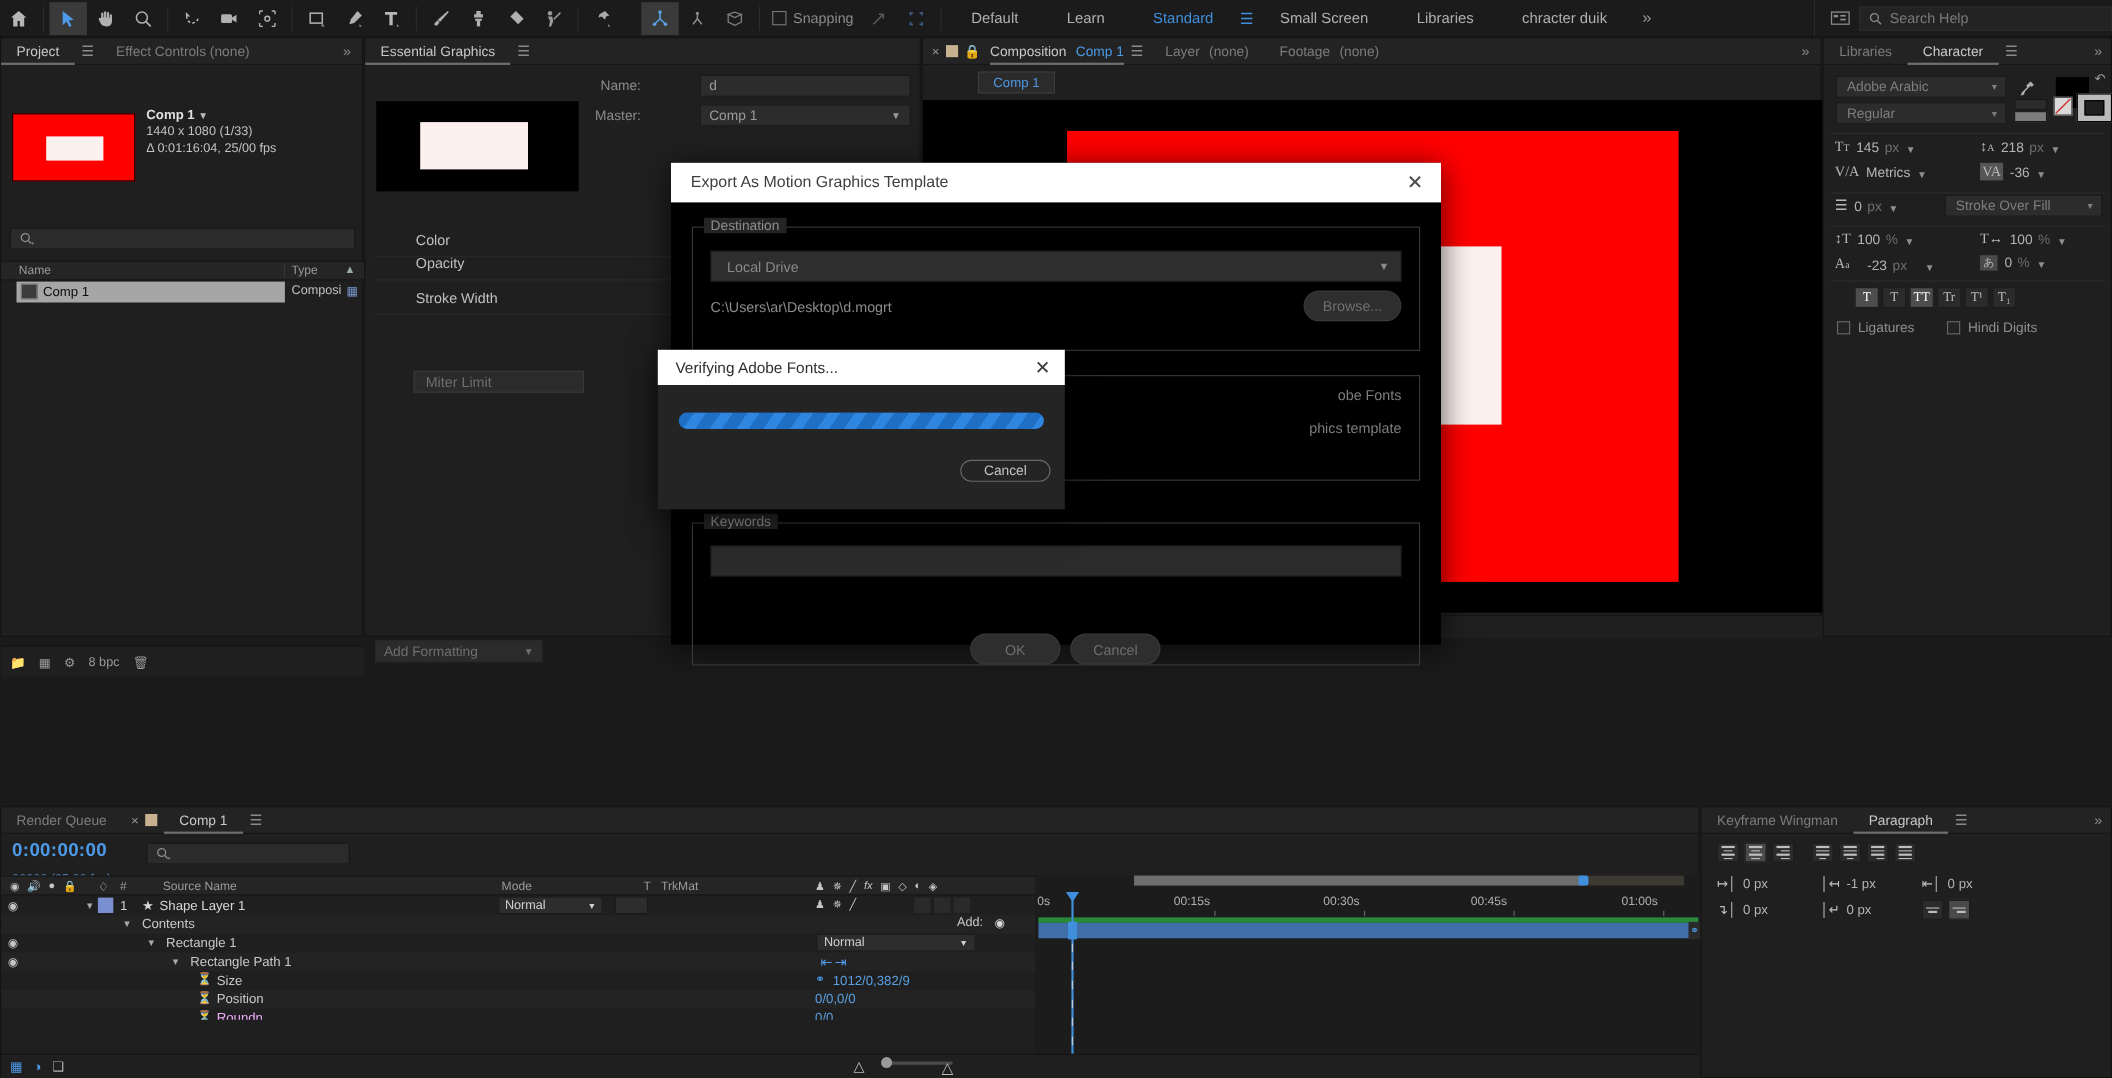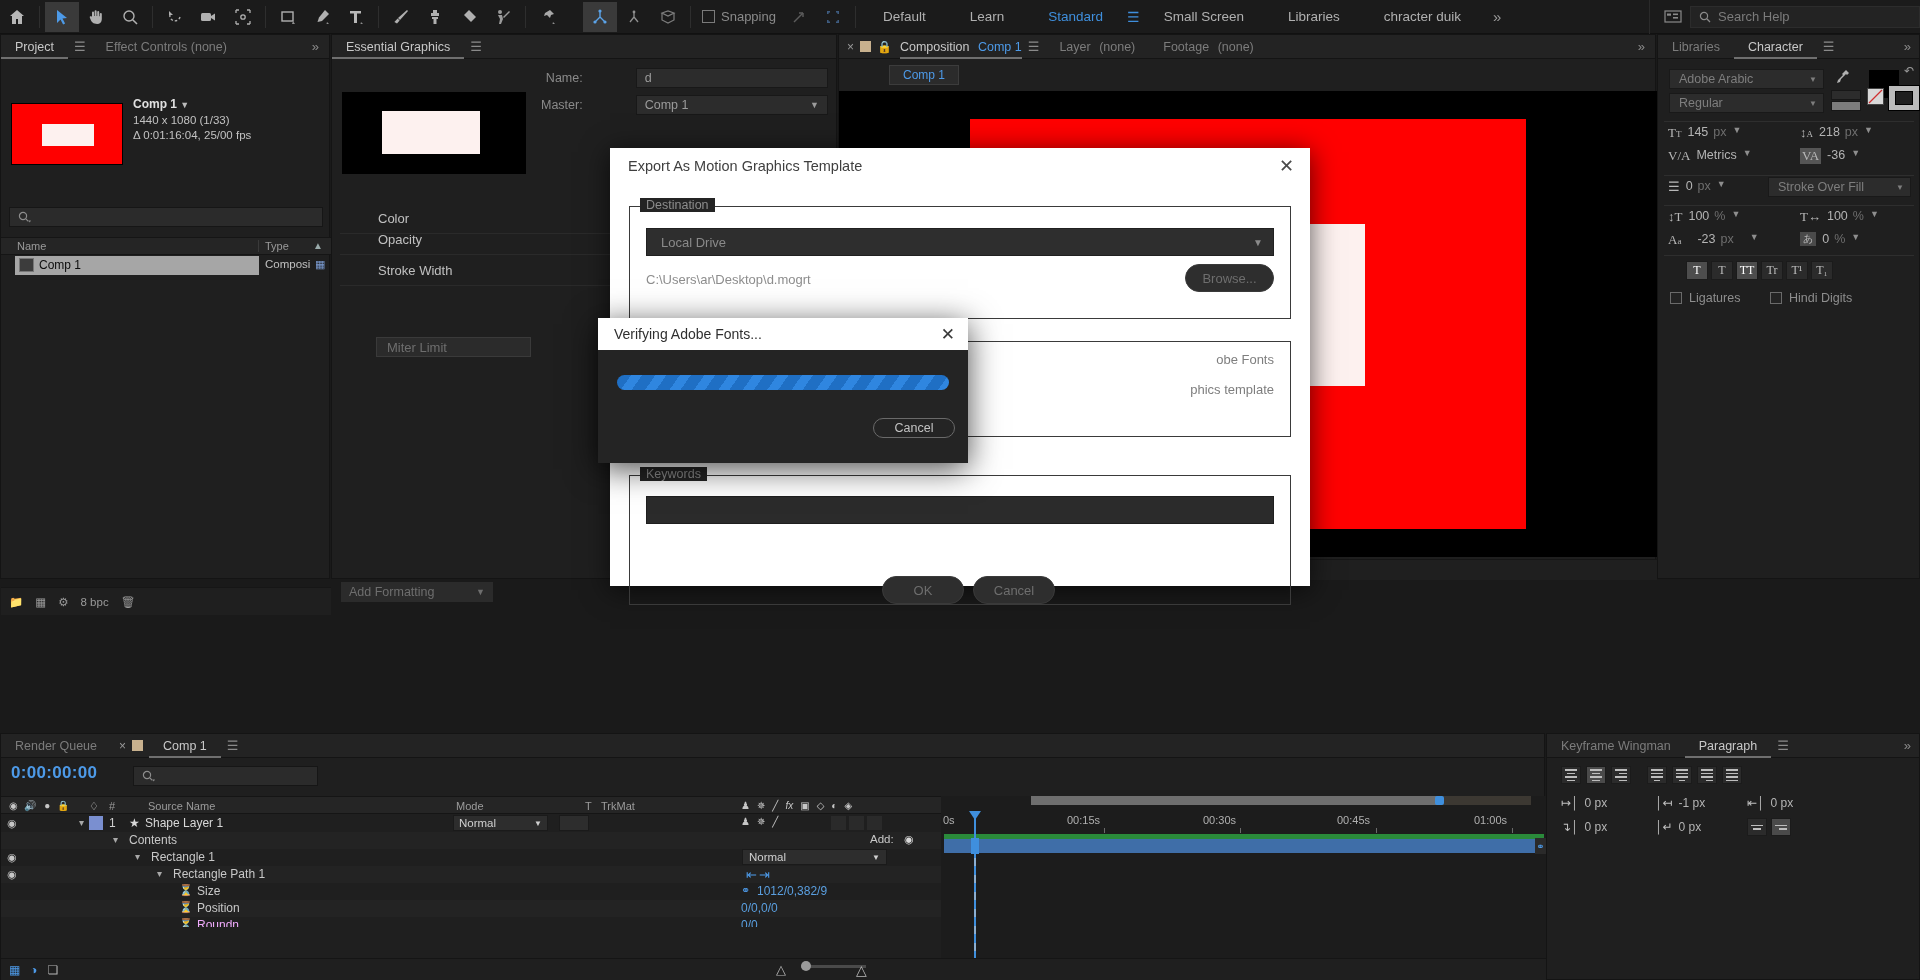--- a/index.html
+++ b/index.html
@@ -104,21 +104,21 @@
   #compArtInner { position:absolute; left:135px; top:105px; width:260px; height:162px; background:#fdf1ef; }
   #compFooter { position:absolute; left:0; top:524px; width:818px; height:21px;
                 background:#1f1f1f; display:flex; align-items:center; gap:11px;
                 padding-left:10px; font-size:11px; color:#9a9a9a;
                 border-top:1px solid #161616; }
   .cf-sel { background:#2b2b2b; border:1px solid #3a3a3a; height:16px;
             display:flex; align-items:center; padding:0 6px; font-size:11px; }
 
   
   #rightDock { left:1657px; top:34px; width:263px; height:545px; background:#1f1f1f; }
-  .ch-row { position:absolute; display:flex; align-items:flex-start; }
+  .ch-row { position:absolute; display:flex; align-items:flex-end; }
   .ch-sel { background:#2c2c2c; border:1px solid #191919; height:20px; color:#7e7e7e;
             display:flex; align-items:center; justify-content:space-between;
             padding:0 6px 0 9px; font-size:12.5px; }
   .ch-num { display:flex; align-items:center; gap:5px; color:#b4b4b4; font-size:12.5px; }
   .ch-ico { color:#b8b8b8; font-size:13px; font-family:"Liberation Serif", serif; }
   .ch-dd { color:#8e8e8e; font-size:9px; }
   .ch-divider { position:absolute; left:6px; width:250px; height:1px; background:#2e2e2e; }
   .ch-btn { width:22px; height:19px; background:#2b2b2b; border:1px solid #1b1b1b;
             display:flex; align-items:center; justify-content:center;
             font-family:"Liberation Serif", serif; font-size:12px; color:#bdbdbd; }
@@ -158,21 +158,21 @@
   #kwPanel { left:1546px; top:733px; width:374px; height:247px; background:#1f1f1f; }
   .para-btn { width:20px; height:18px; background:#2b2b2b; border:1px solid #1b1b1b;
               display:flex; flex-direction:column; justify-content:center; gap:2px;
               align-items:center; padding:2px 3px; }
   .para-btn.on { background:#4a4a4a; }
   .pb-l { height:1.5px; background:#bdbdbd; }
   .pnum { display:flex; align-items:center; gap:5px; color:#b4b4b4; font-size:12px; }
 
   
   #exportModal { left:610px; top:148px; width:700px; height:438px;
-                 background:#ffffff; box-shadow:0 4px 26px rgba(0,0,0,.65); }
+                 background:#000000; box-shadow:0 4px 26px rgba(0,0,0,.65); }
   #exportTitleBar { height:36px; background:#fff; display:flex; align-items:center;
                     justify-content:space-between; padding:0 16px 0 18px; }
   #exportTitleBar .t { color:#3f3f3f; font-size:14.5px; }
   #exportTitleBar .x { color:#4a4a4a; font-size:18px; line-height:1; }
   .fieldset { position:absolute; border:1px solid #3a3a3a; }
   .legend { position:absolute; top:-9px; left:10px; background:#242424;
             padding:0 6px; color:#8d8d8d; font-size:12.5px; }
   .mdl-sel { position:absolute; height:28px; background:#2e2e2e; border:1px solid #202020;
              display:flex; align-items:center; justify-content:space-between;
              padding:0 10px 0 14px; color:#8a8a8a; font-size:13px; }

